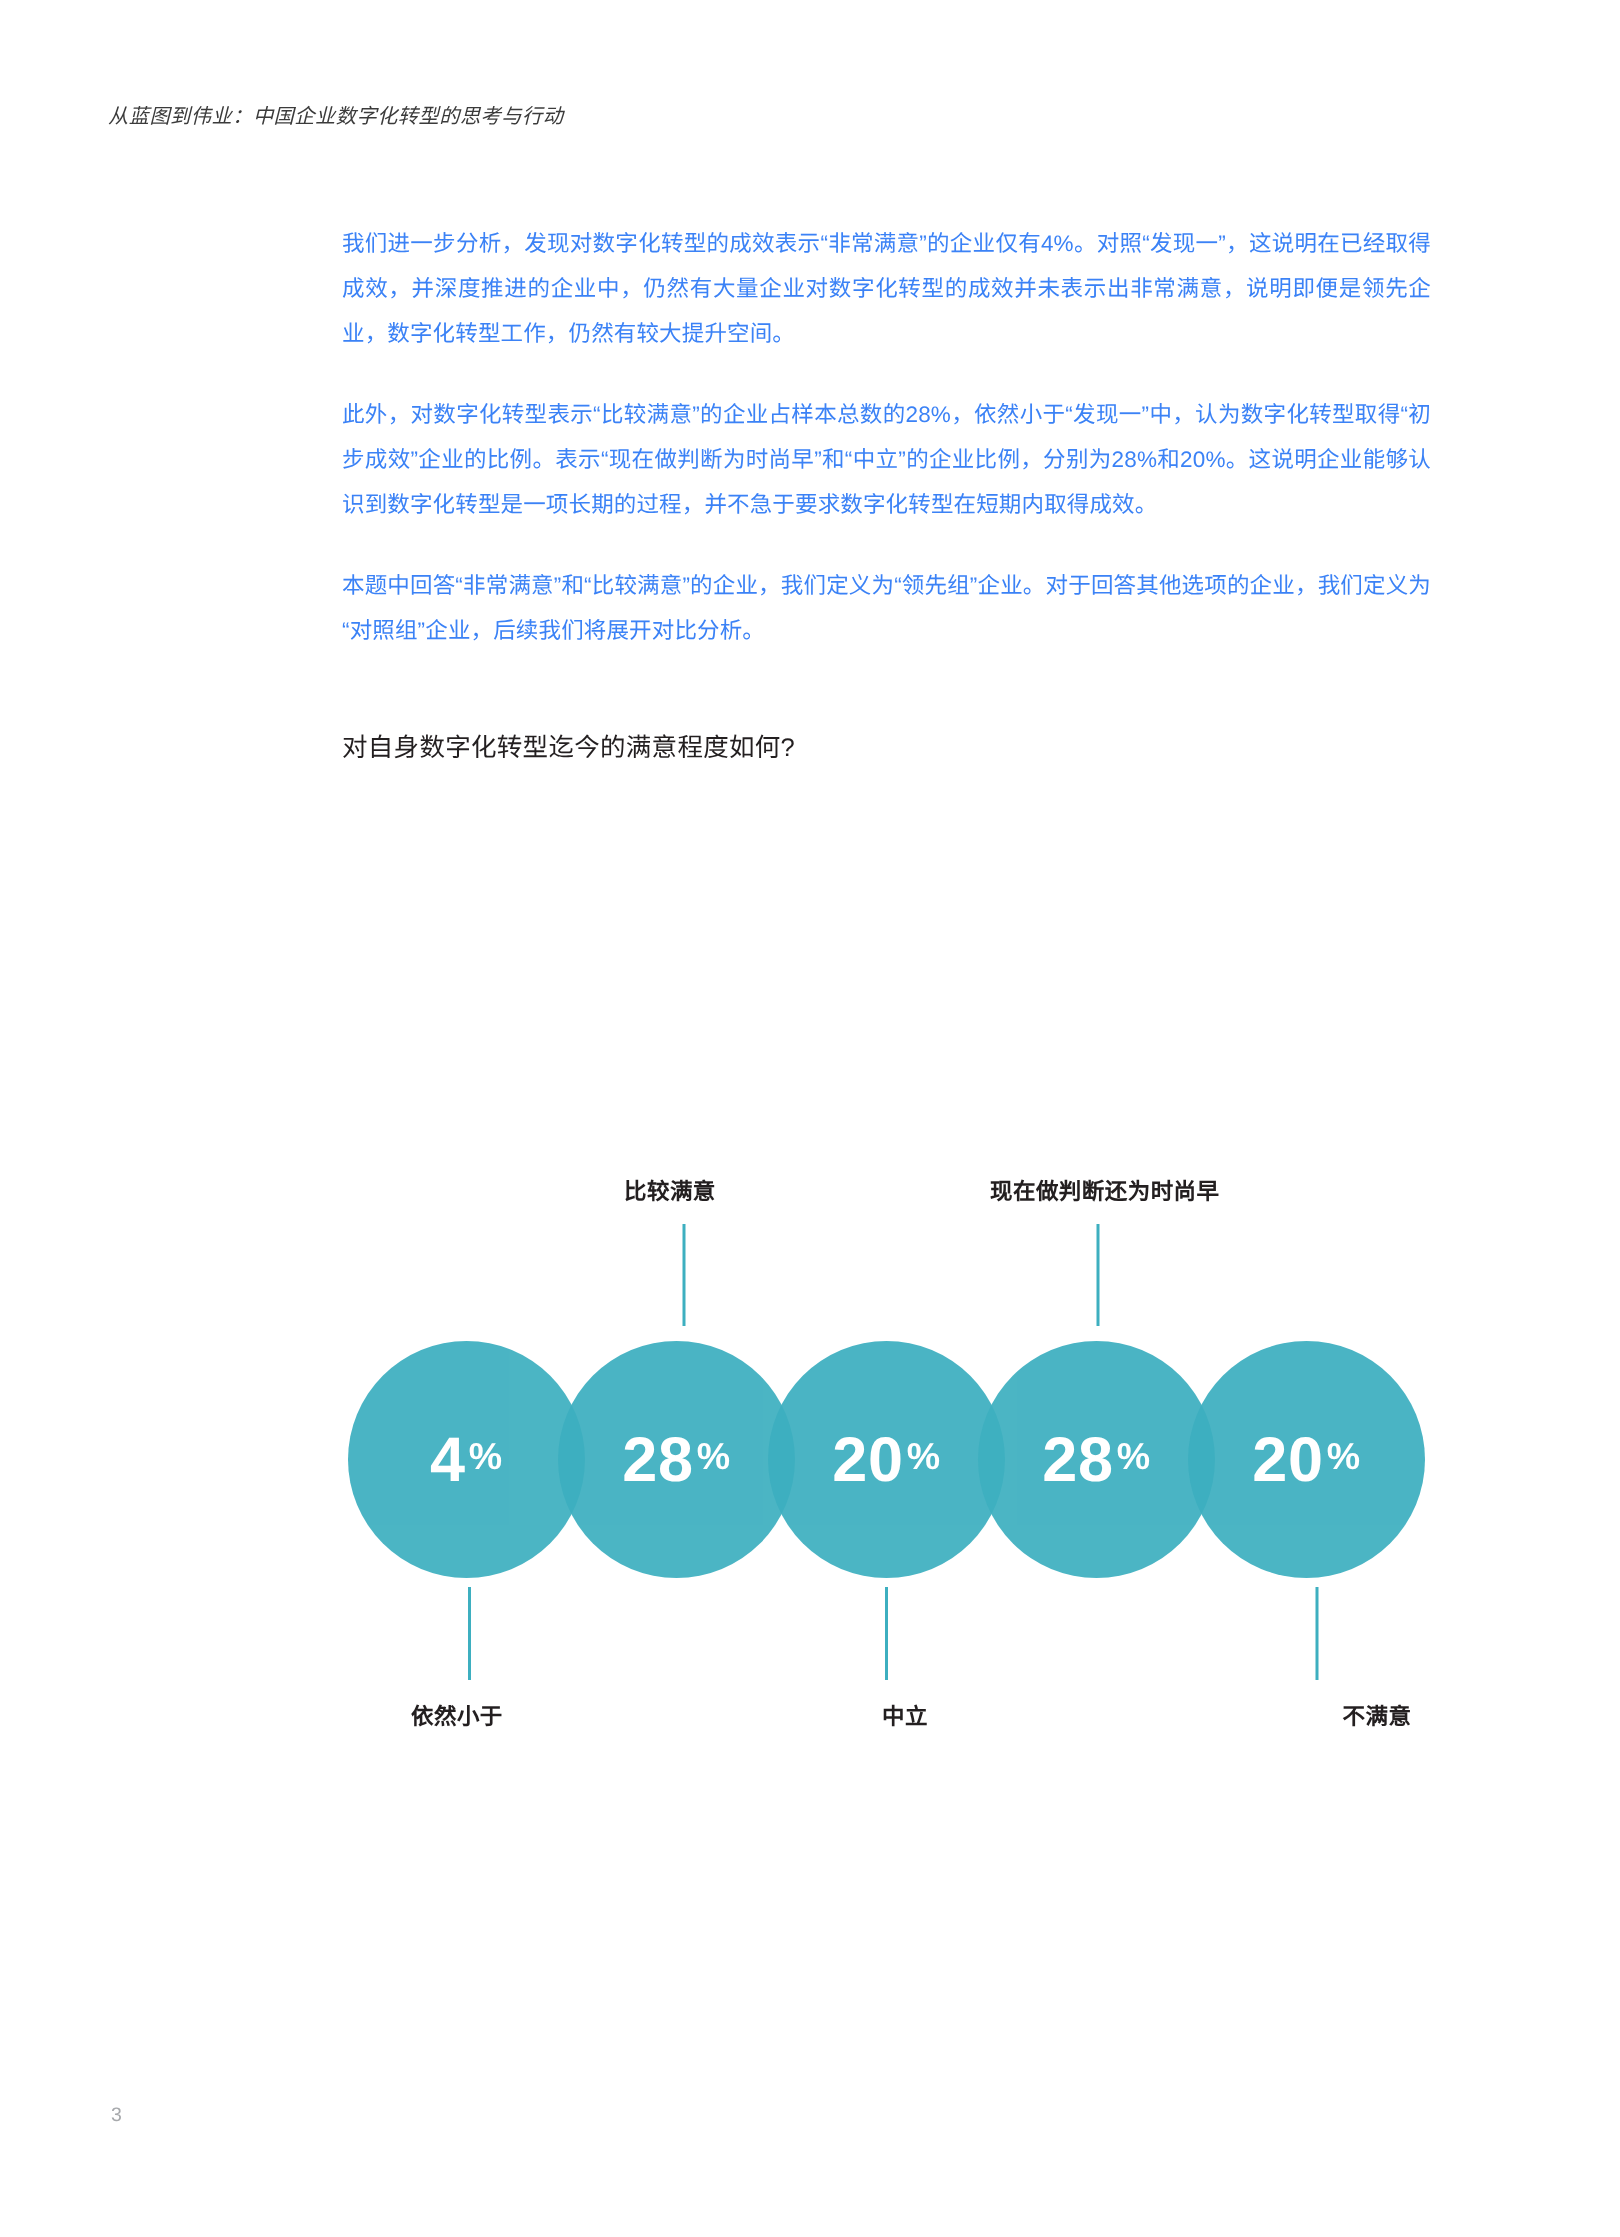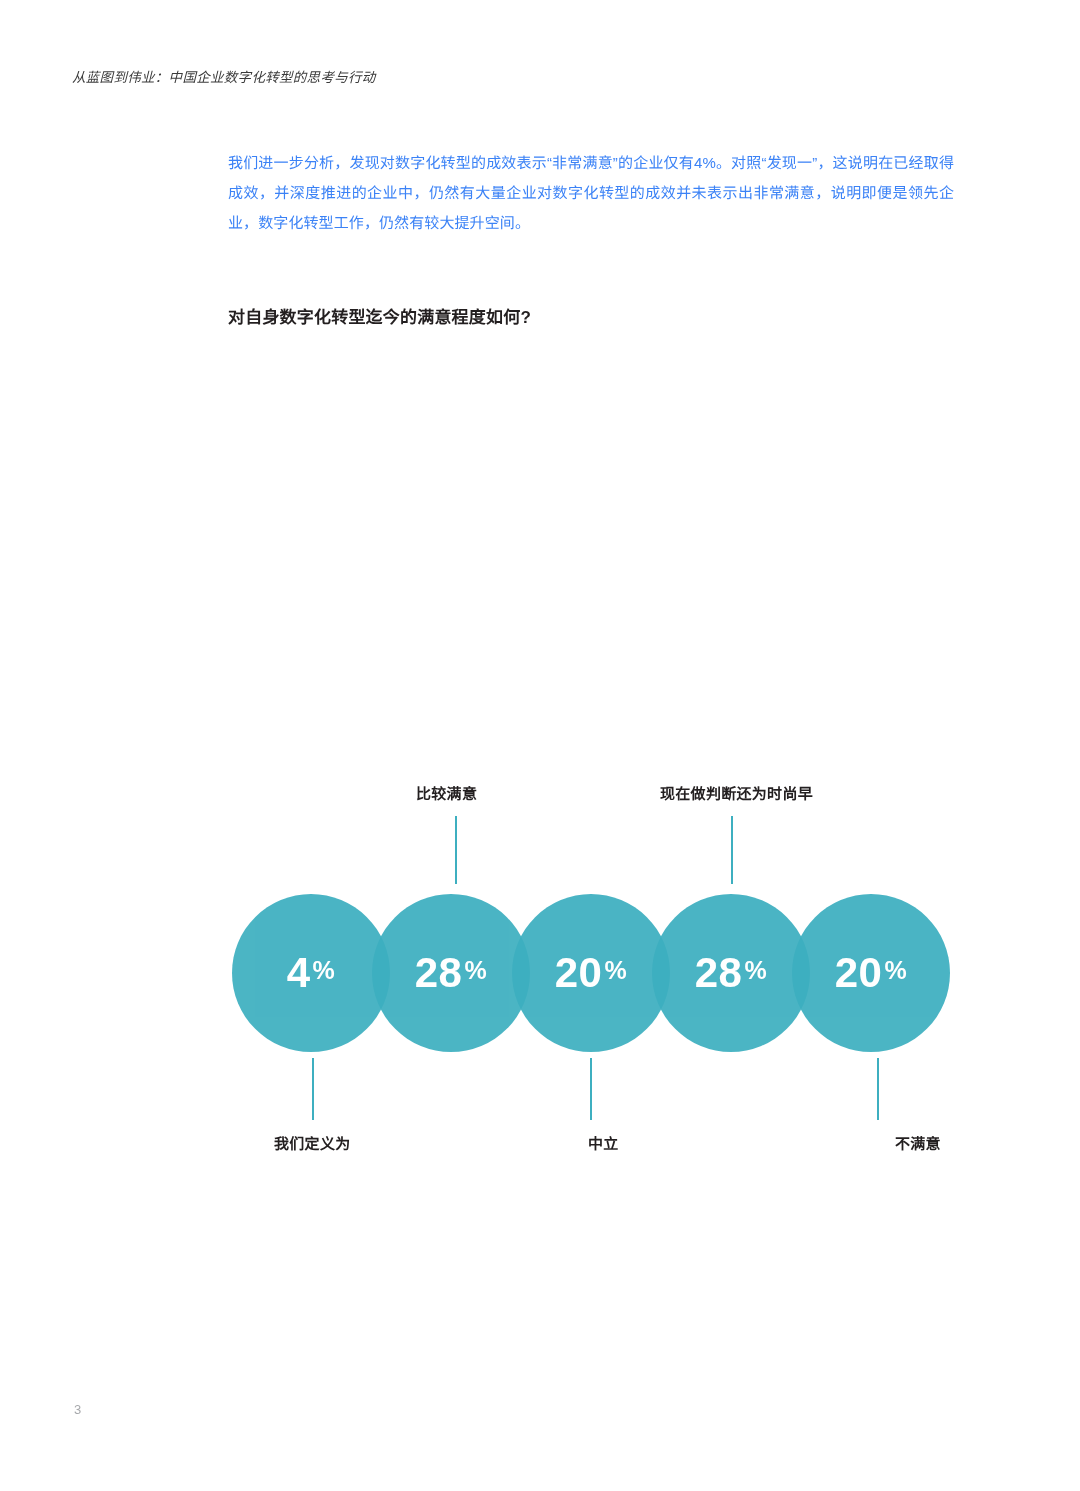--- a/index.html
+++ b/index.html
@@ -54,23 +54,23 @@
   .body-para {
     font-size: 15px;
     line-height: 2.0;
     letter-spacing: 0.1px;
     color: #3b82f6;
     margin: 0 0 24px 0;
     text-align: justify;
   }
 
   .question-title {
-    margin-top: 65px;
+    margin-top: 48px;
     font-size: 17px;
-    font-weight: bold;
+    font-weight: normal;
     letter-spacing: 0.2px;
     color: #231f20;
   }
 
   
   .chart {
     position: absolute;
     left: 0;
     top: 760px;
     width: 1080px;
@@ -157,21 +157,23 @@
 
 <div class="page">
 
   <div class="running-header">从蓝图到伟业：中国企业数字化转型的思考与行动</div>
 
   <div class="content">
 
 
     <p class="body-para">我们进一步分析，发现对数字化转型的成效表示“非常满意”的企业仅有4%。对照“发现一”，这说明在已经取得成效，并深度推进的企业中，仍然有大量企业对数字化转型的成效并未表示出非常满意，说明即便是领先企业，数字化转型工作，仍然有较大提升空间。</p>
 
-
+    <p class="body-para">此外，对数字化转型表示“比较满意”的企业占样本总数的28%，依然小于“发现一”中，认为数字化转型取得“初步成效”企业的比例。表示“现在做判断为时尚早”和“中立”的企业比例，分别为28%和20%。这说明企业能够认识到数字化转型是一项长期的过程，并不急于要求数字化转型在短期内取得成效。</p>
+
+    <p class="body-para">本题中回答“非常满意”和“比较满意”的企业，我们定义为“领先组”企业。对于回答其他选项的企业，我们定义为“对照组”企业，后续我们将展开对比分析。</p>
 
     <div class="question-title">对自身数字化转型迄今的满意程度如何?</div>
   </div>
 
   <div class="chart">
 
     <div class="lbl lbl-top-1">比较满意</div>
     <div class="leader leader-top-1"></div>
 
     <div class="lbl lbl-top-2">现在做判断还为时尚早</div>
@@ -204,21 +206,21 @@
       </div>
       <div class="bubble">
         <span class="val">
             <span>20</span>
             <span class="pct">%</span>
           </span>
       </div>
     </div>
 
     <div class="leader leader-bot-1"></div>
-    <div class="lbl lbl-bot-1">我们定义为</div>
+    <div class="lbl lbl-bot-1">依然小于</div>
 
     <div class="leader leader-bot-2"></div>
     <div class="lbl lbl-bot-2">中立</div>
 
     <div class="leader leader-bot-3"></div>
     <div class="lbl lbl-bot-3">不满意</div>
   </div>
 
   <div class="page-number">3</div>
 </div>

